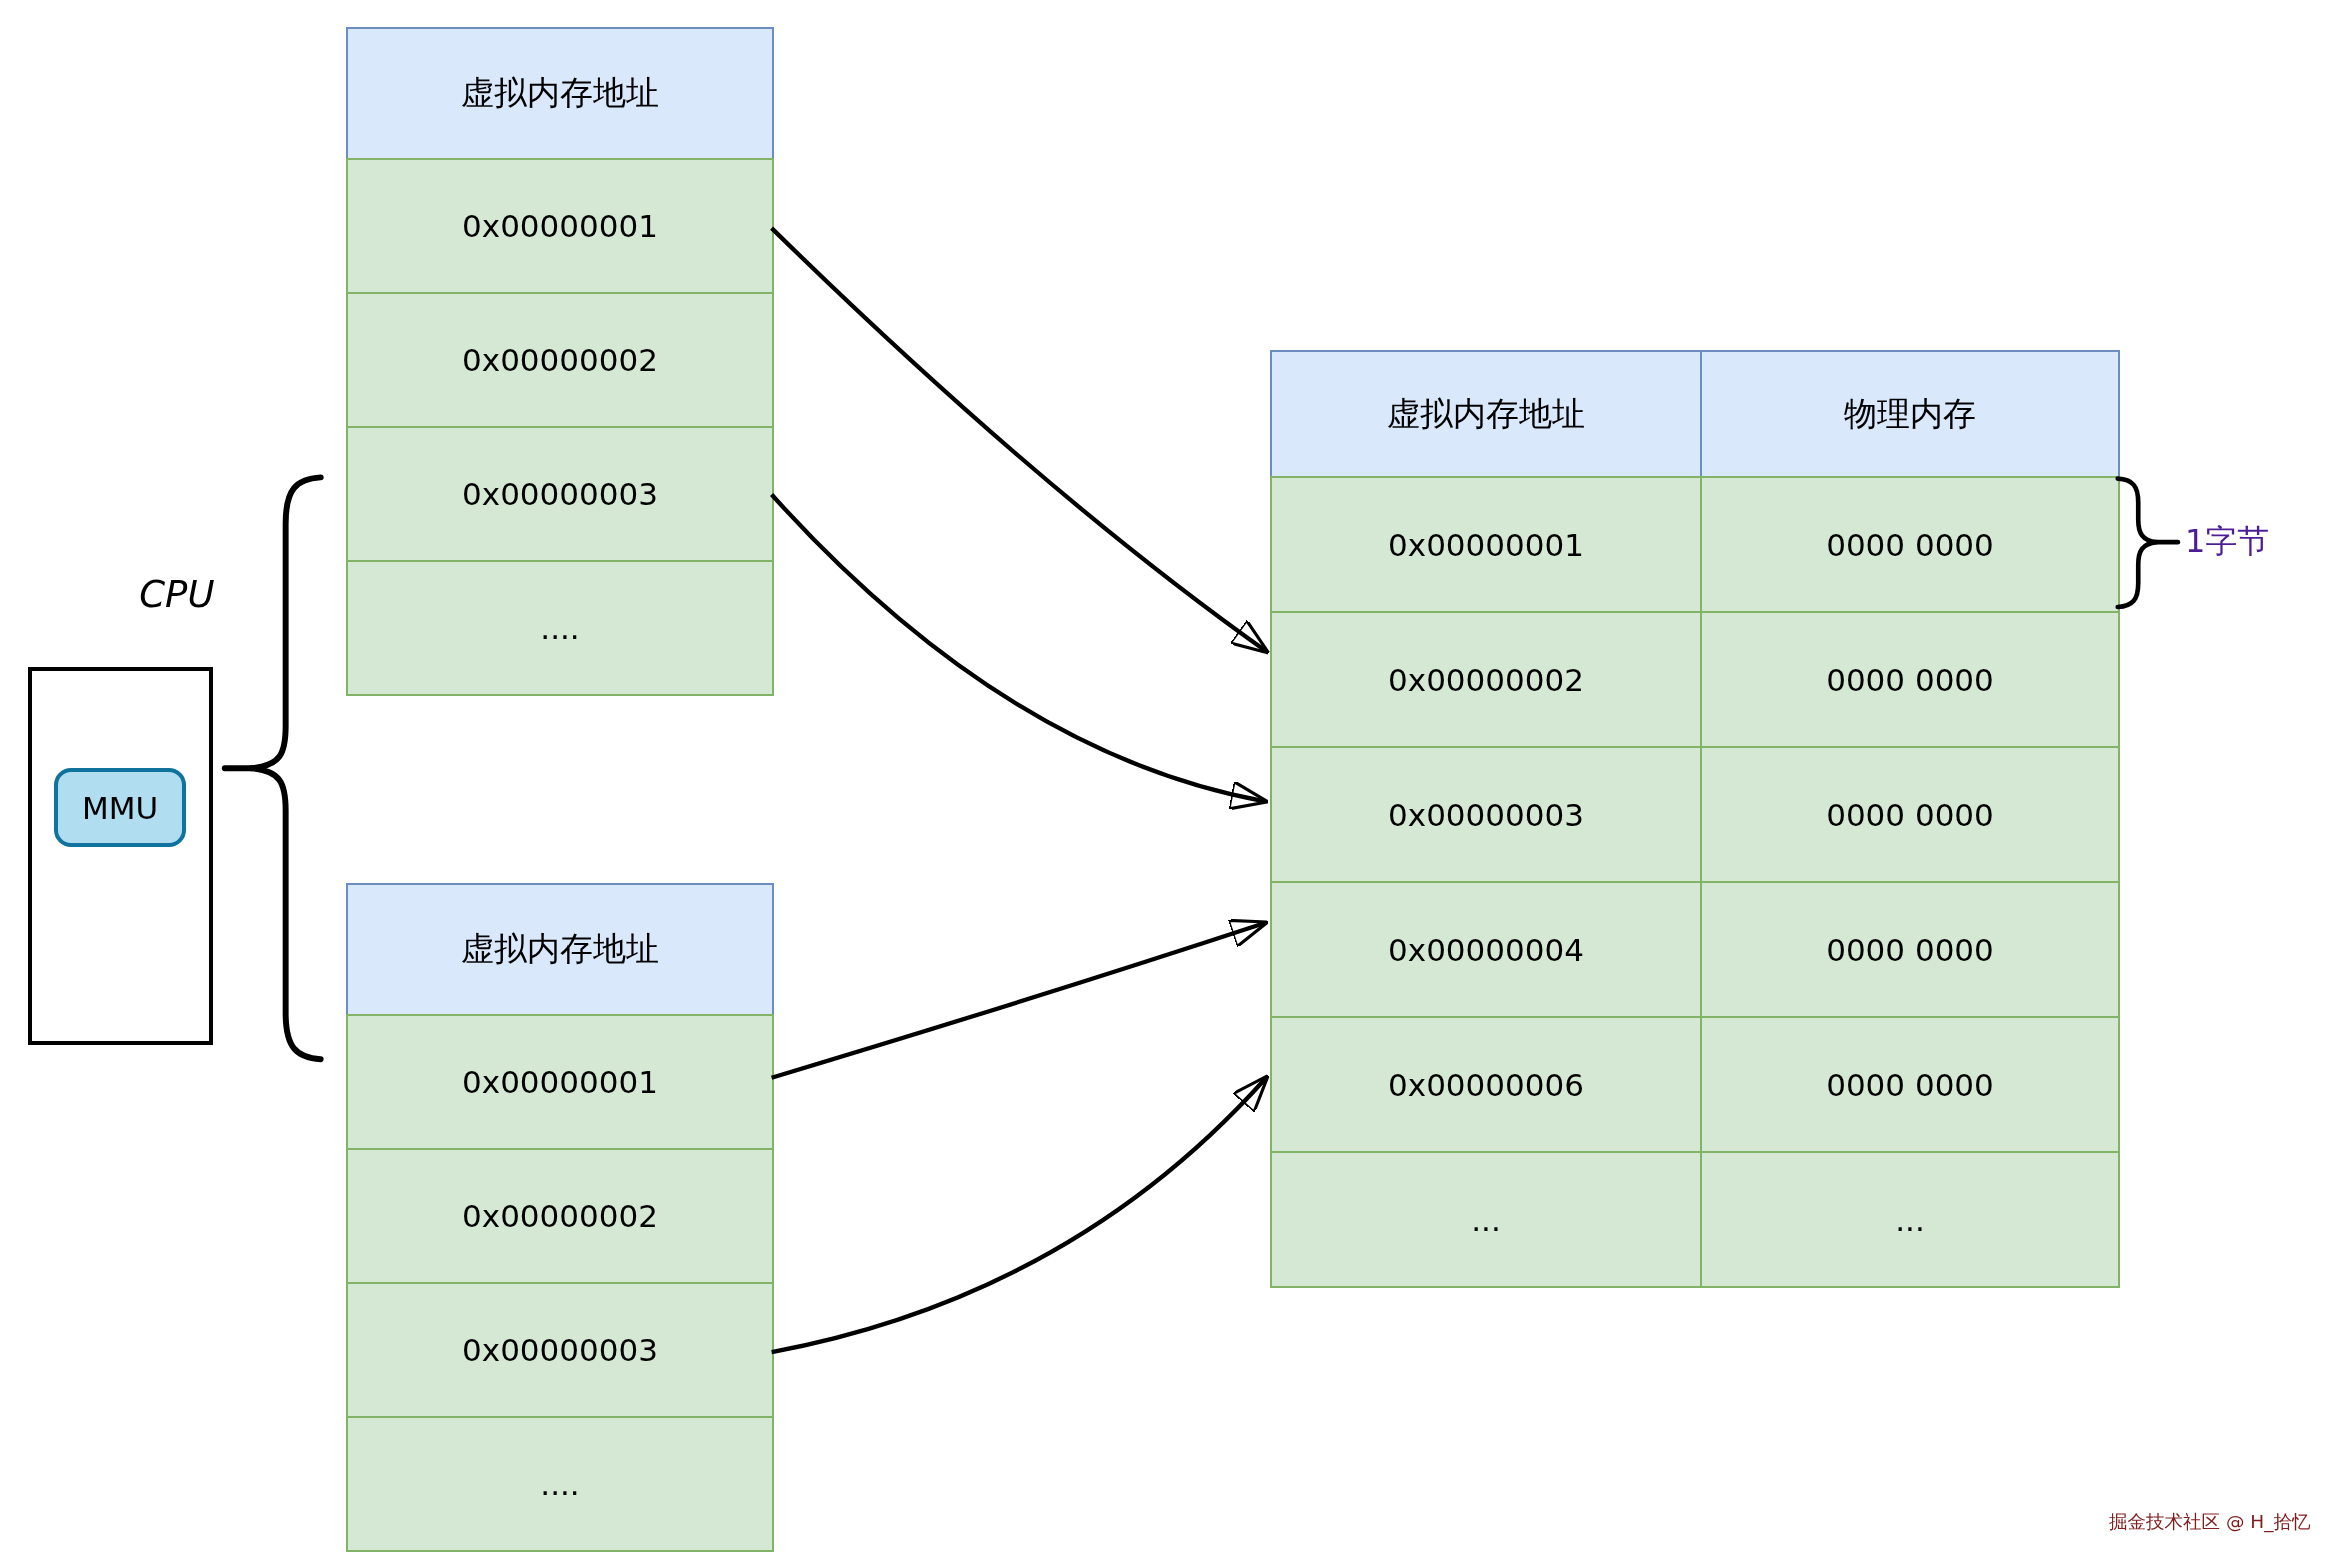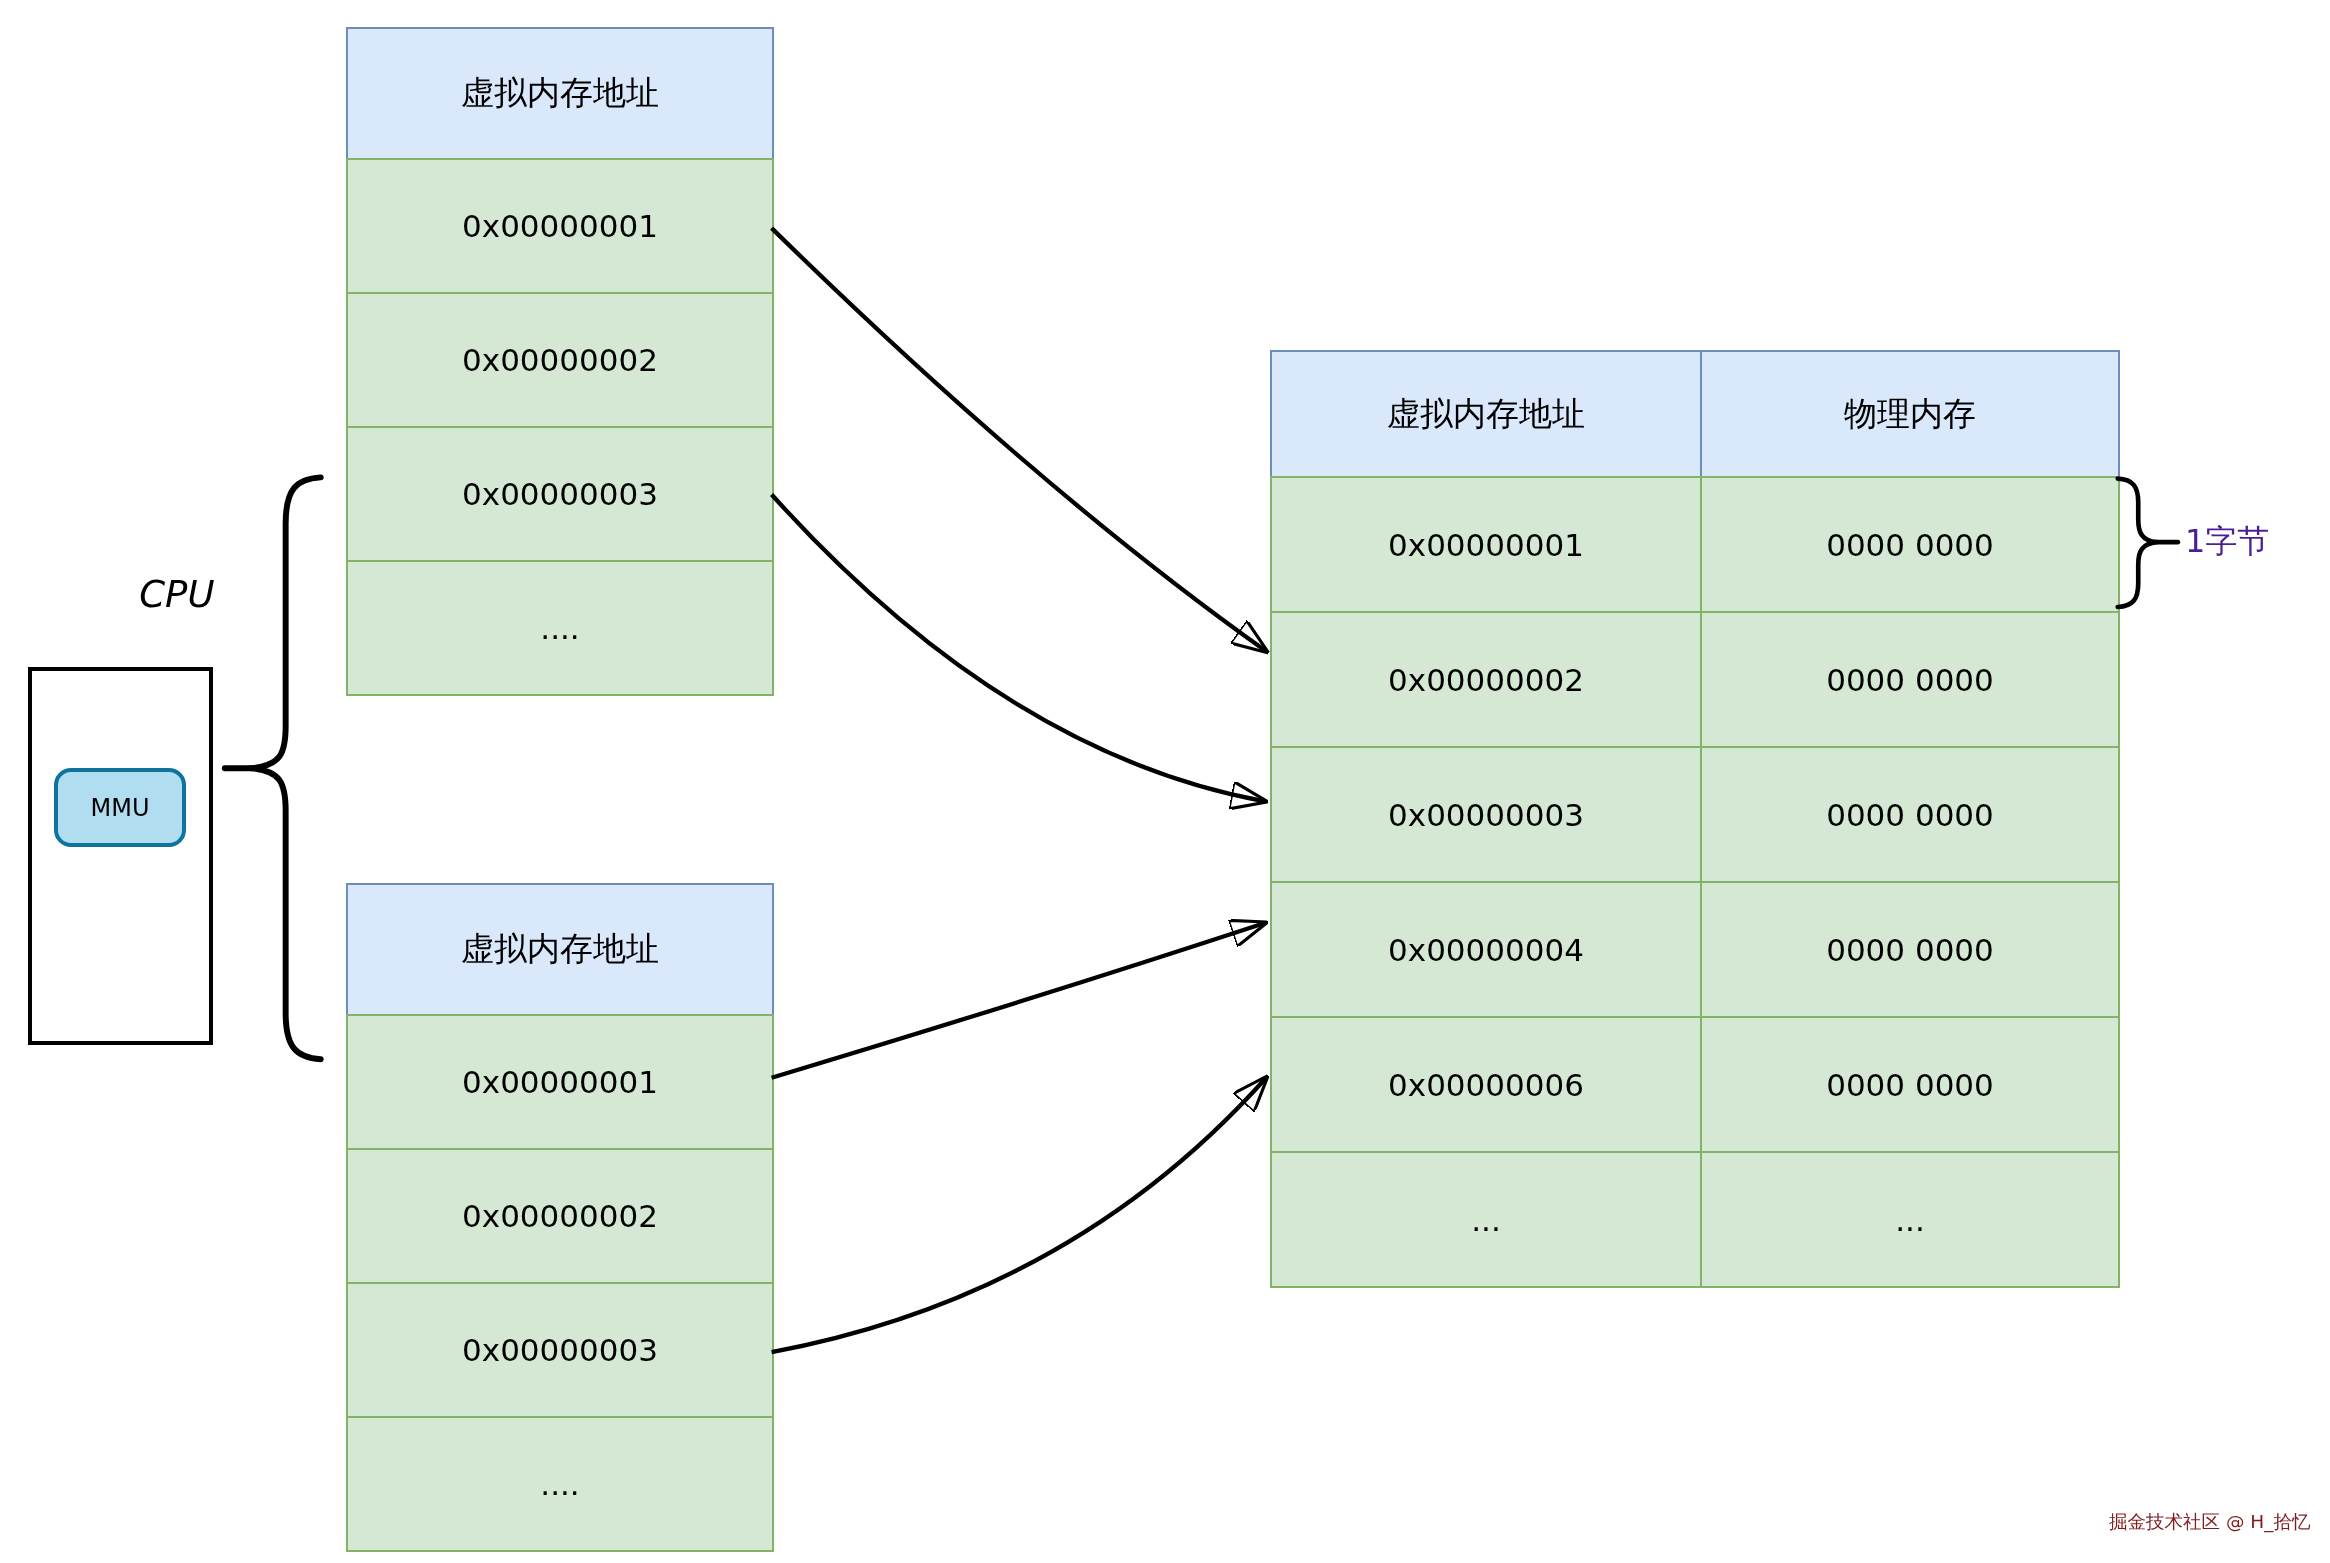--- a/index.html
+++ b/index.html
@@ -69,21 +69,21 @@
   .mmu-box {
     position: absolute;
     left: 54px; top: 768px;
     width: 132px; height: 79px;
     background: #b1ddf0;
     border: 4px solid #10739e;
     border-radius: 17px;
     display: flex;
     align-items: center;
     justify-content: center;
-    font-size: 24px;
+    font-size: 31px;
     color: #000;
   }
 
   
   .byte-label {
     position: absolute;
     left: 2185px; top: 542px;
     transform: translateY(-50%);
     font-size: 32px;
     color: #4c1d95;

